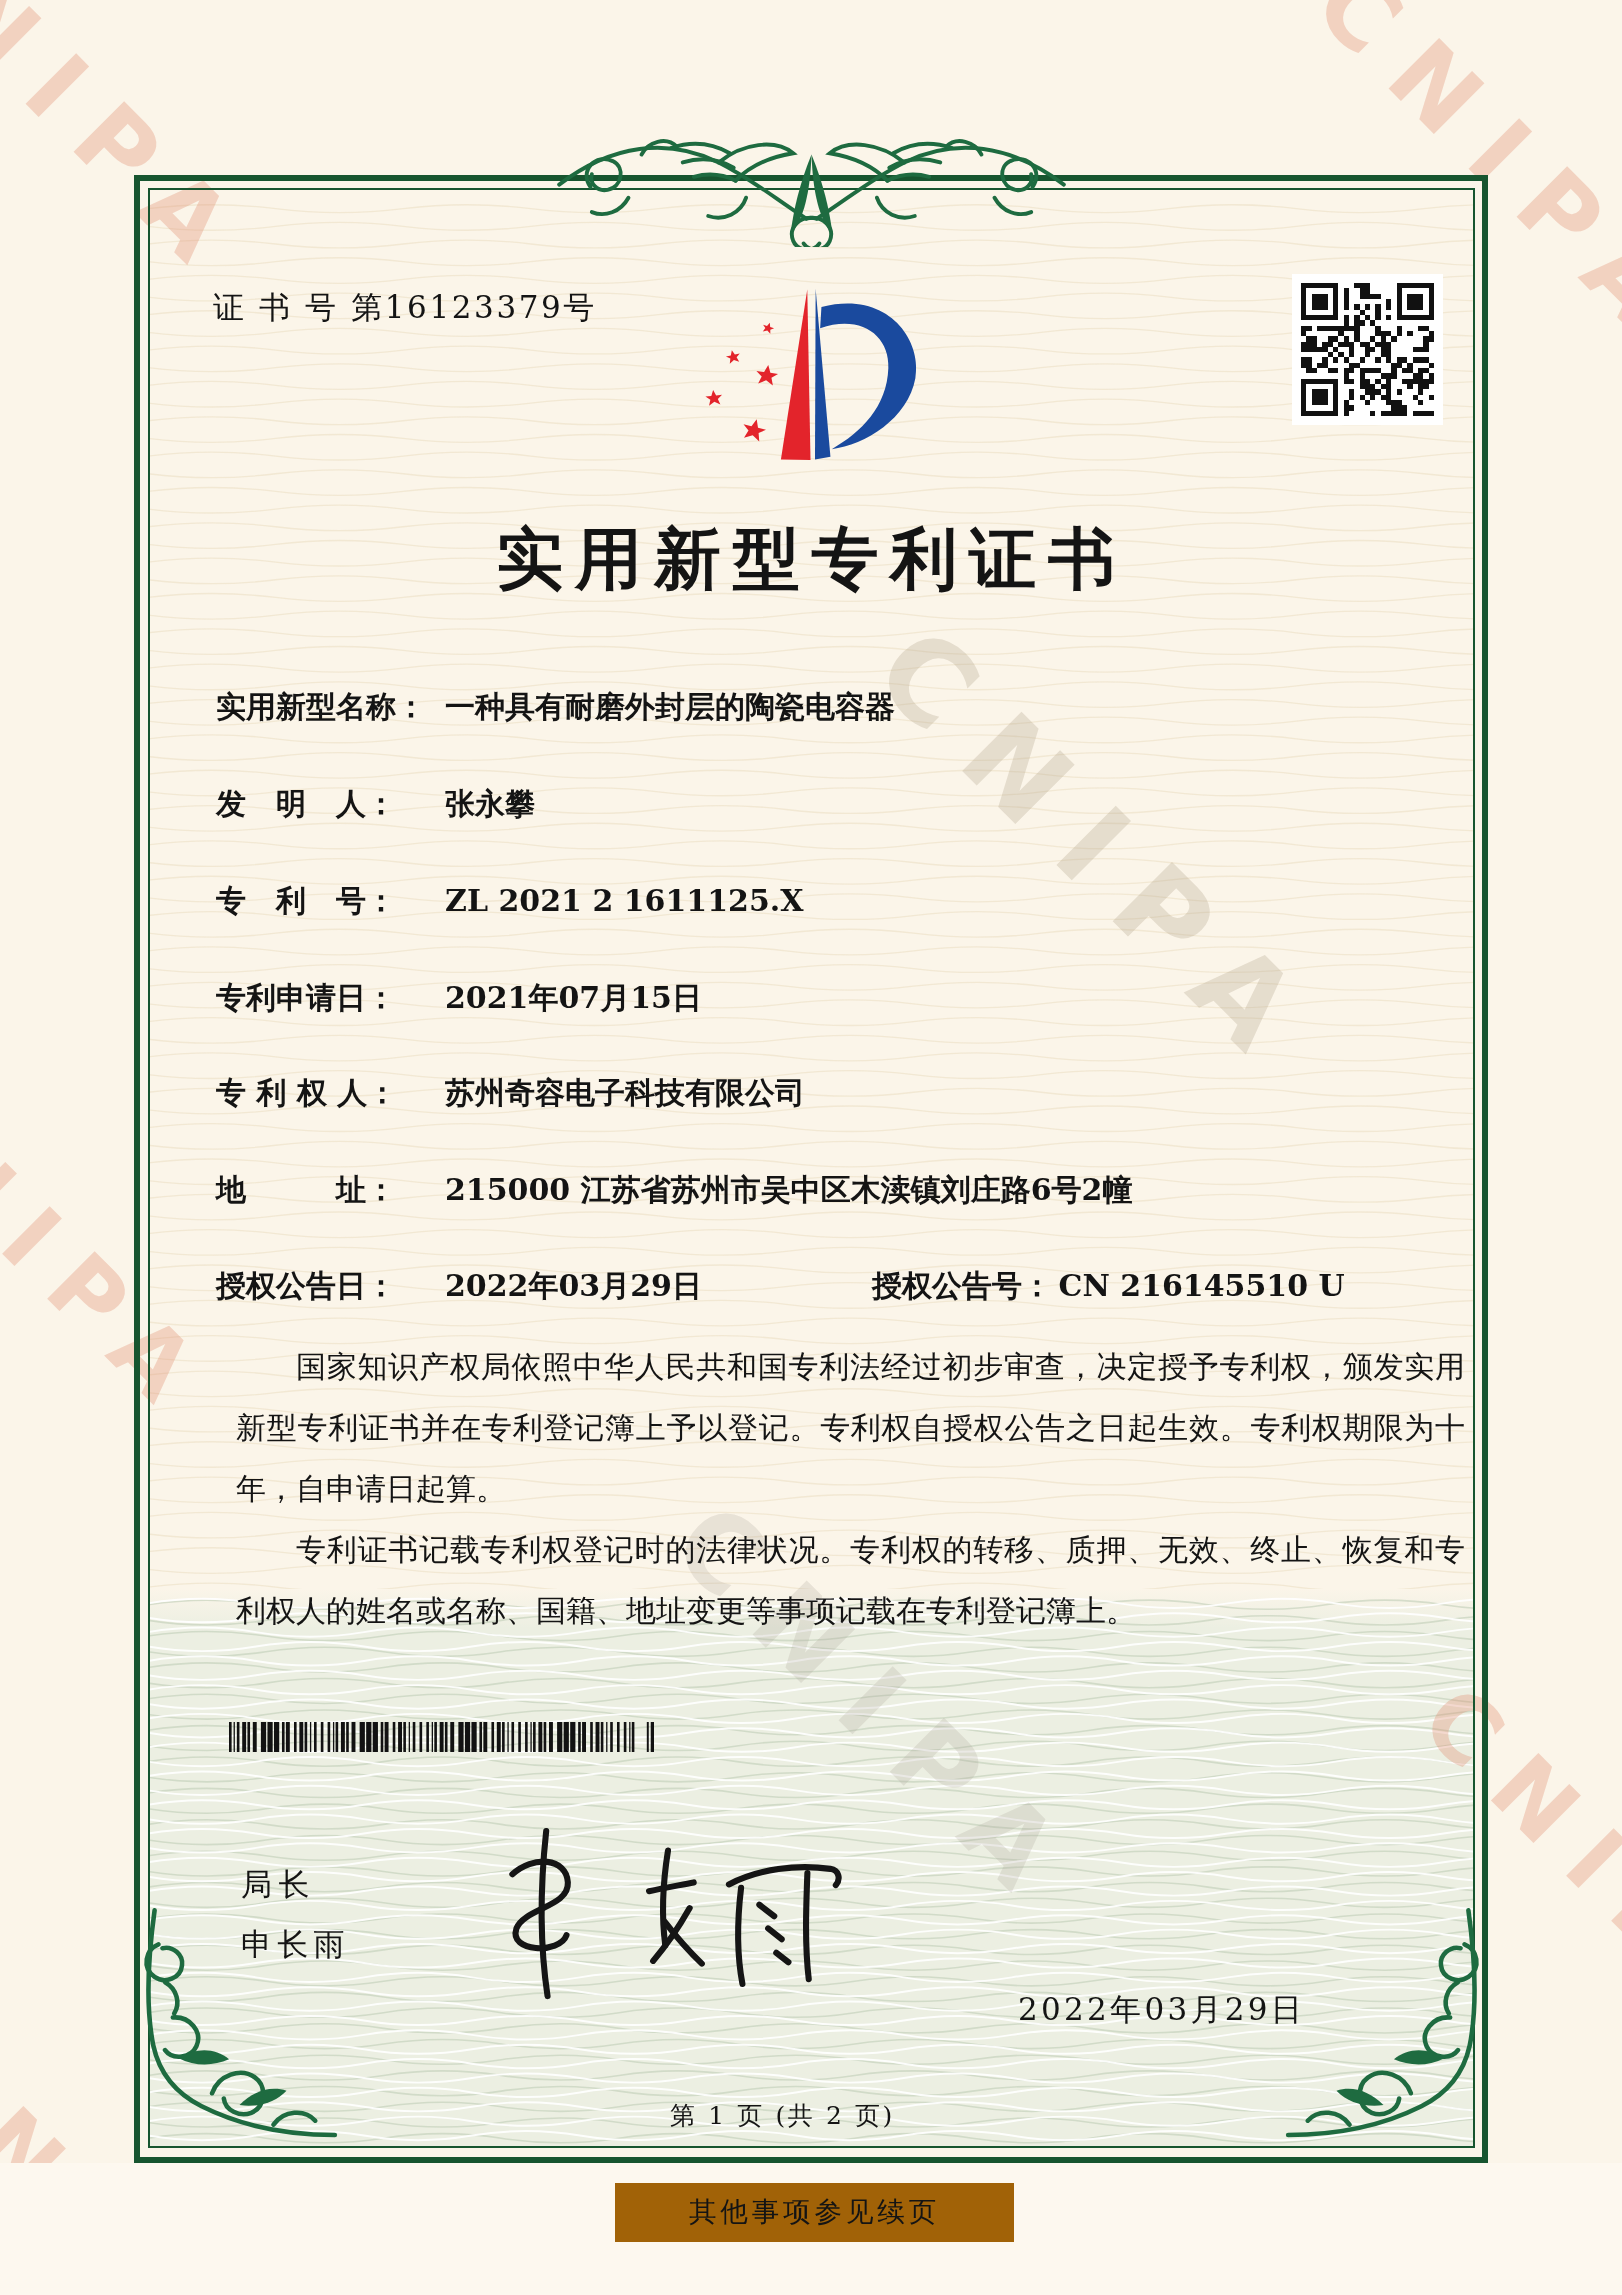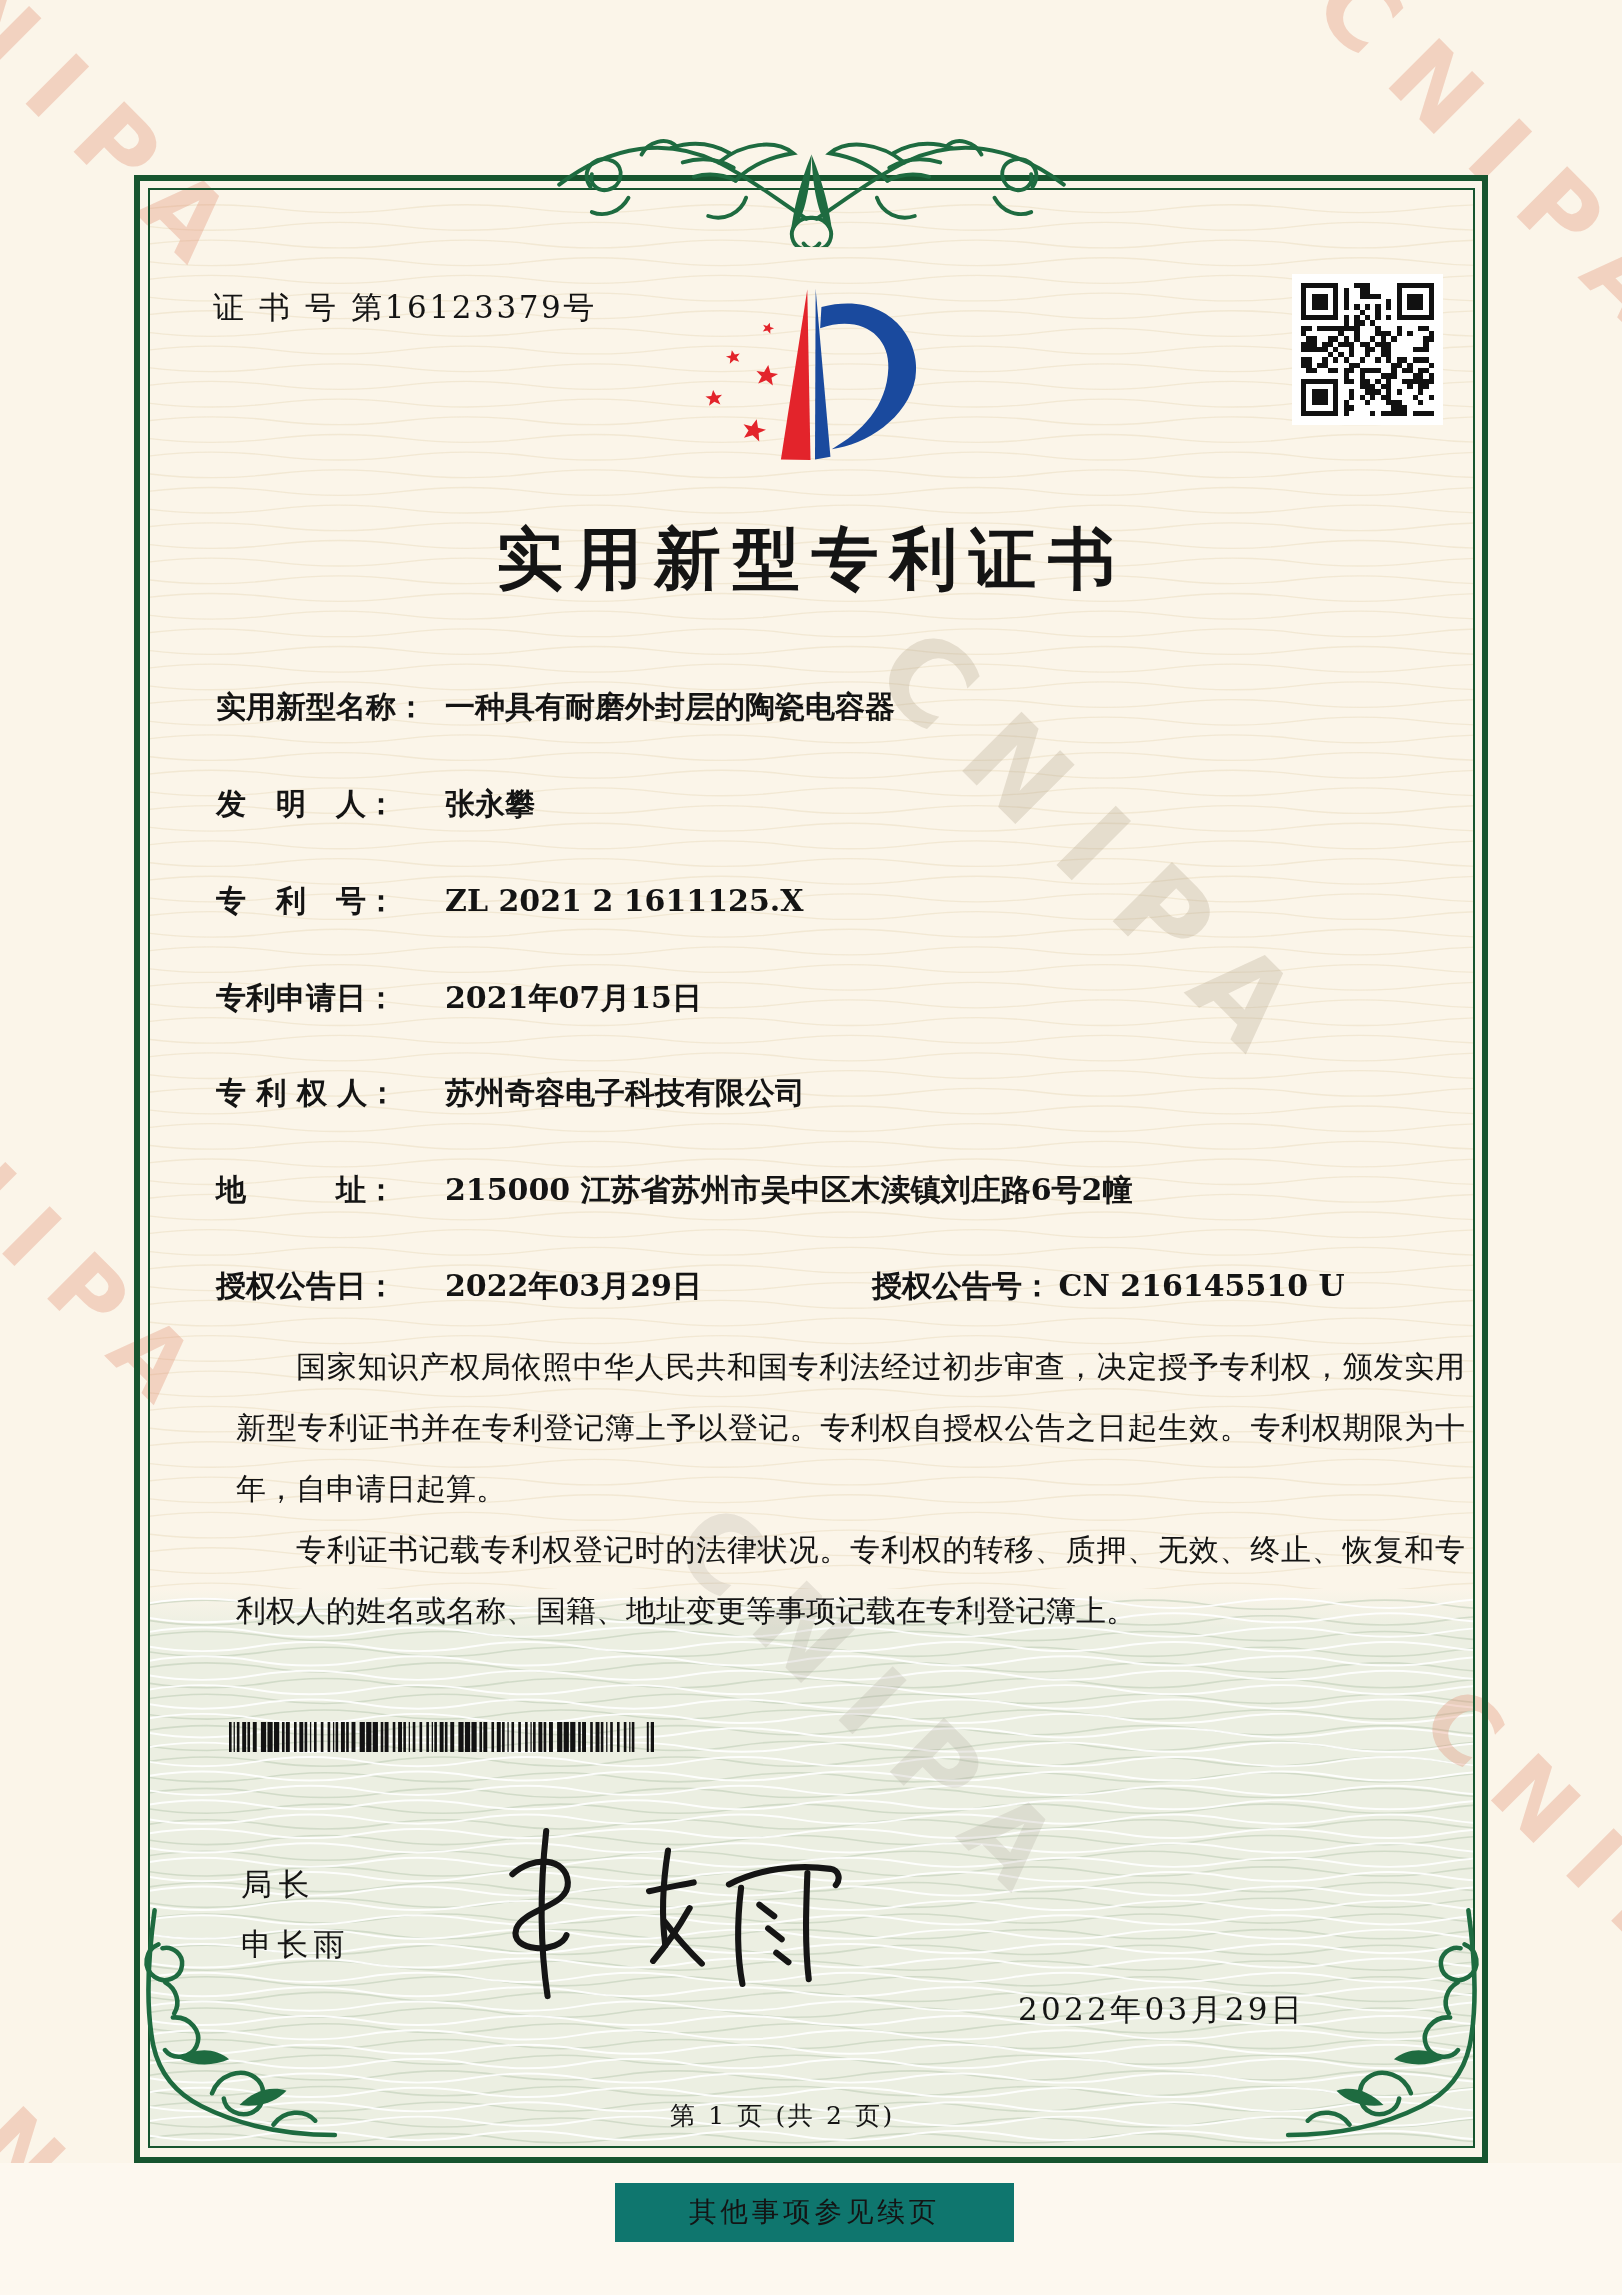--- a/index.html
+++ b/index.html
@@ -49,21 +49,21 @@
 
   .paras{position:absolute;left:236px;top:1336px;width:1229px;font-size:30px;line-height:61px;text-align:justify;}
   .paras p{margin:0;text-indent:60px;}
 
   .barcode{position:absolute;left:229px;top:1722px;width:425px;height:30px;}
   .sig-title{position:absolute;left:241px;top:1864px;font-size:31px;letter-spacing:6.5px;}
   .sig-name{position:absolute;left:241px;top:1924px;font-size:31px;letter-spacing:5.2px;}
   .sig-script{position:absolute;left:465px;top:1820px;width:406px;height:183px;}
   .issue-date{position:absolute;left:1018px;top:1989px;font-size:31px;letter-spacing:3.3px;}
   .page-info{position:absolute;left:0;top:2099px;width:1565px;text-align:center;font-size:25px;letter-spacing:2.6px;z-index:4;}
-  .note-strip{position:absolute;left:615px;top:2183px;width:399px;height:59px;background:#0f766e;z-index:4;}
+  .note-strip{position:absolute;left:615px;top:2183px;width:399px;height:59px;background:#a16207;z-index:4;}
   .note-text{position:absolute;left:0;top:10.5px;width:100%;text-align:center;font-size:27.5px;letter-spacing:3.9px;}
 </style>
 </head>
 <body>
 
 <div class="page">
 
   <svg id="waves-top" class="waves-top" preserveAspectRatio="none" viewBox="0 0 2028 2136">
       <path d="M0 27 q 97.5 -12 195 0 q 97.5 12 195 0 q 97.5 -12 195 0 q 97.5 12 195 0 q 97.5 -12 195 0 q 97.5 12 195 0 q 97.5 -12 195 0 q 97.5 12 195 0 q 97.5 -12 195 0 q 97.5 12 195 0 q 97.5 -12 195 0 q 97.5 12 195 0" fill="none" stroke="#f0e5cf" stroke-width="2" opacity="0.85"></path>
       <path d="M-195 54 q 97.5 -12 195 0 q 97.5 12 195 0 q 97.5 -12 195 0 q 97.5 12 195 0 q 97.5 -12 195 0 q 97.5 12 195 0 q 97.5 -12 195 0 q 97.5 12 195 0 q 97.5 -12 195 0 q 97.5 12 195 0 q 97.5 -12 195 0 q 97.5 12 195 0" fill="none" stroke="#f0e5cf" stroke-width="2" opacity="0.85"></path>

